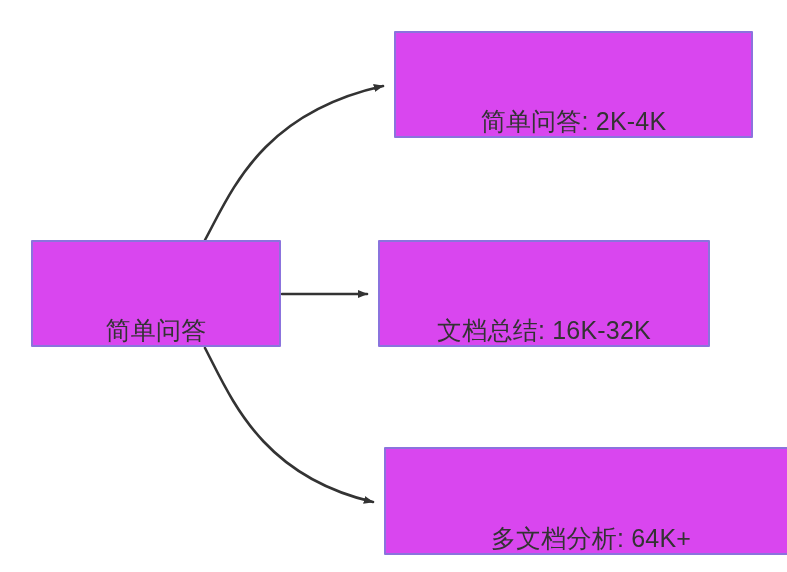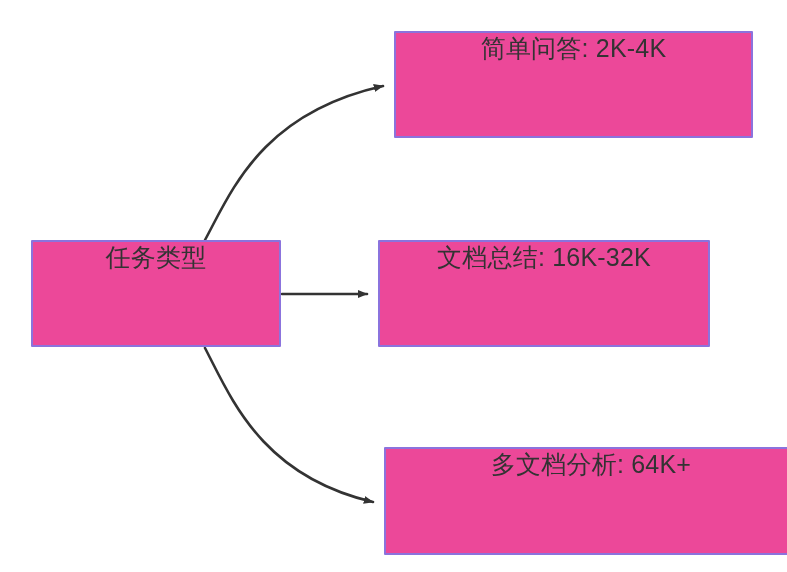--- a/index.html
+++ b/index.html
@@ -25,23 +25,23 @@
     left: 0;
     top: 0;
     width: 787px;
     height: 572px;
     pointer-events: none;
   }
   .node-box {
     position: absolute;
     box-sizing: border-box;
     display: flex;
-    align-items: flex-start;
+    align-items: flex-end;
     justify-content: center;
-    background: #ec4899;
+    background: #d946ef;
     border: 2px solid #8b73dd;
     border-radius: 1px;
   }
   .node-label {
     color: #333333;
     font-size: 25px;
     line-height: 1.2;
     letter-spacing: 0.2px;
     white-space: nowrap;
     text-align: center;
@@ -86,21 +86,21 @@
     </defs>
 
     <path d="M 205,240 C 232,190 262,113 383,86" fill="none" stroke="#333333" stroke-width="2.6" stroke-linecap="round" marker-end="url(#arrowhead)"></path>
 
     <path d="M 282,294 L 367,294" fill="none" stroke="#333333" stroke-width="2.6" stroke-linecap="round" marker-end="url(#arrowhead)"></path>
 
     <path d="M 205,348 C 232,400 262,476 373,502" fill="none" stroke="#333333" stroke-width="2.6" stroke-linecap="round" marker-end="url(#arrowhead)"></path>
   </svg>
 
   <div class="node-box" id="node-root">
-    <span class="node-label">任务类型</span>
+    <span class="node-label">简单问答</span>
   </div>
 
   <div class="node-box" id="node-simple-qa">
     <span class="node-label">简单问答: 2K-4K</span>
   </div>
 
   <div class="node-box" id="node-doc-summary">
     <span class="node-label">文档总结: 16K-32K</span>
   </div>
 

